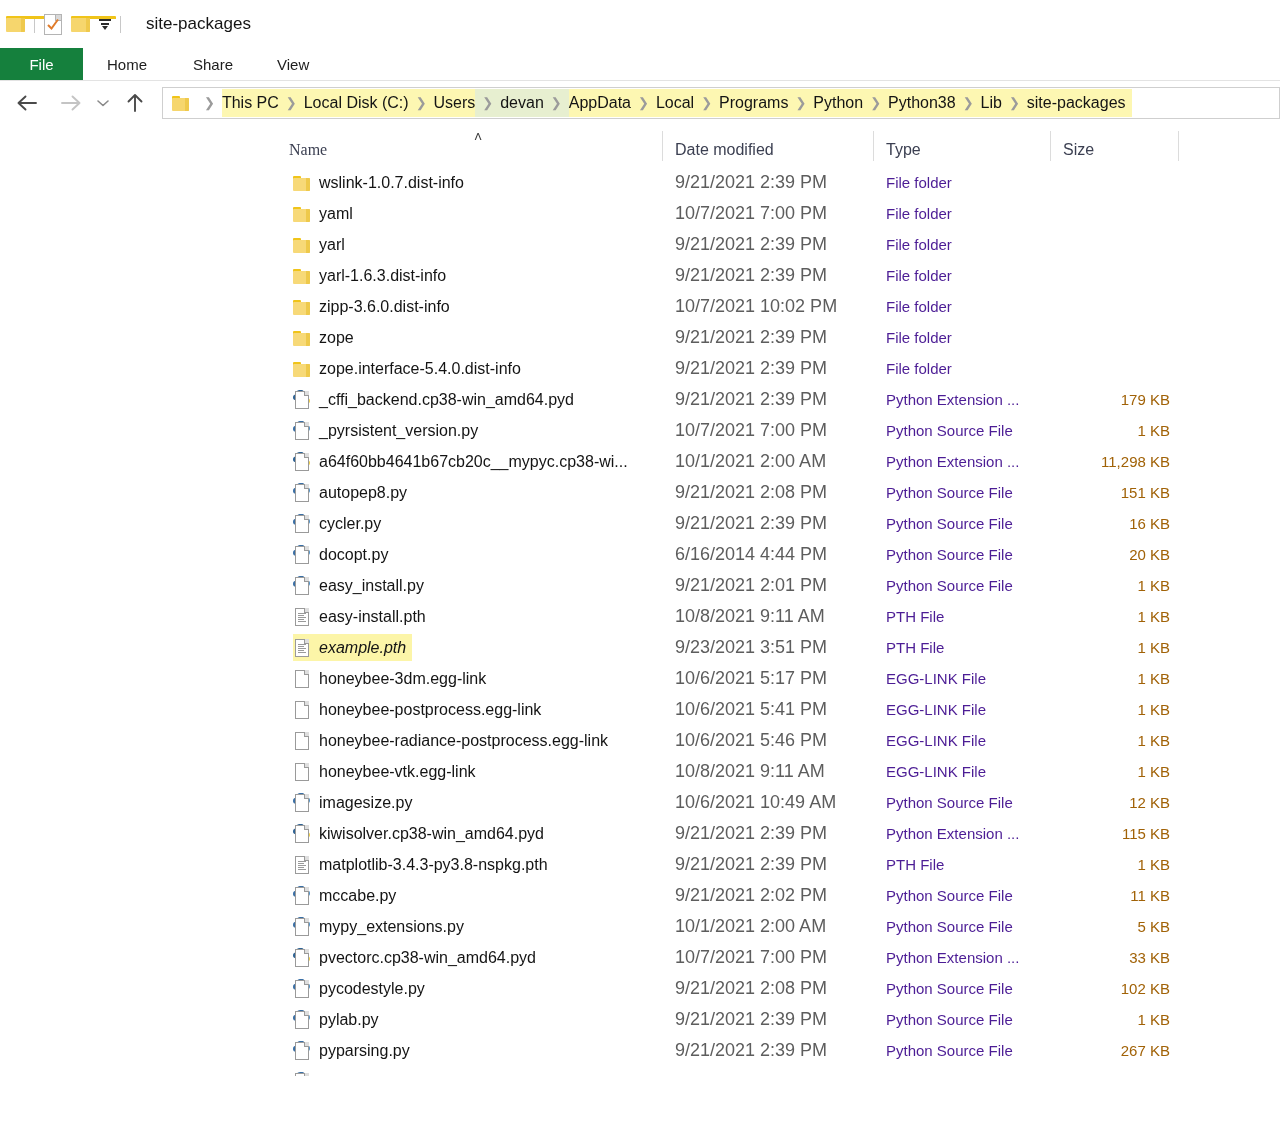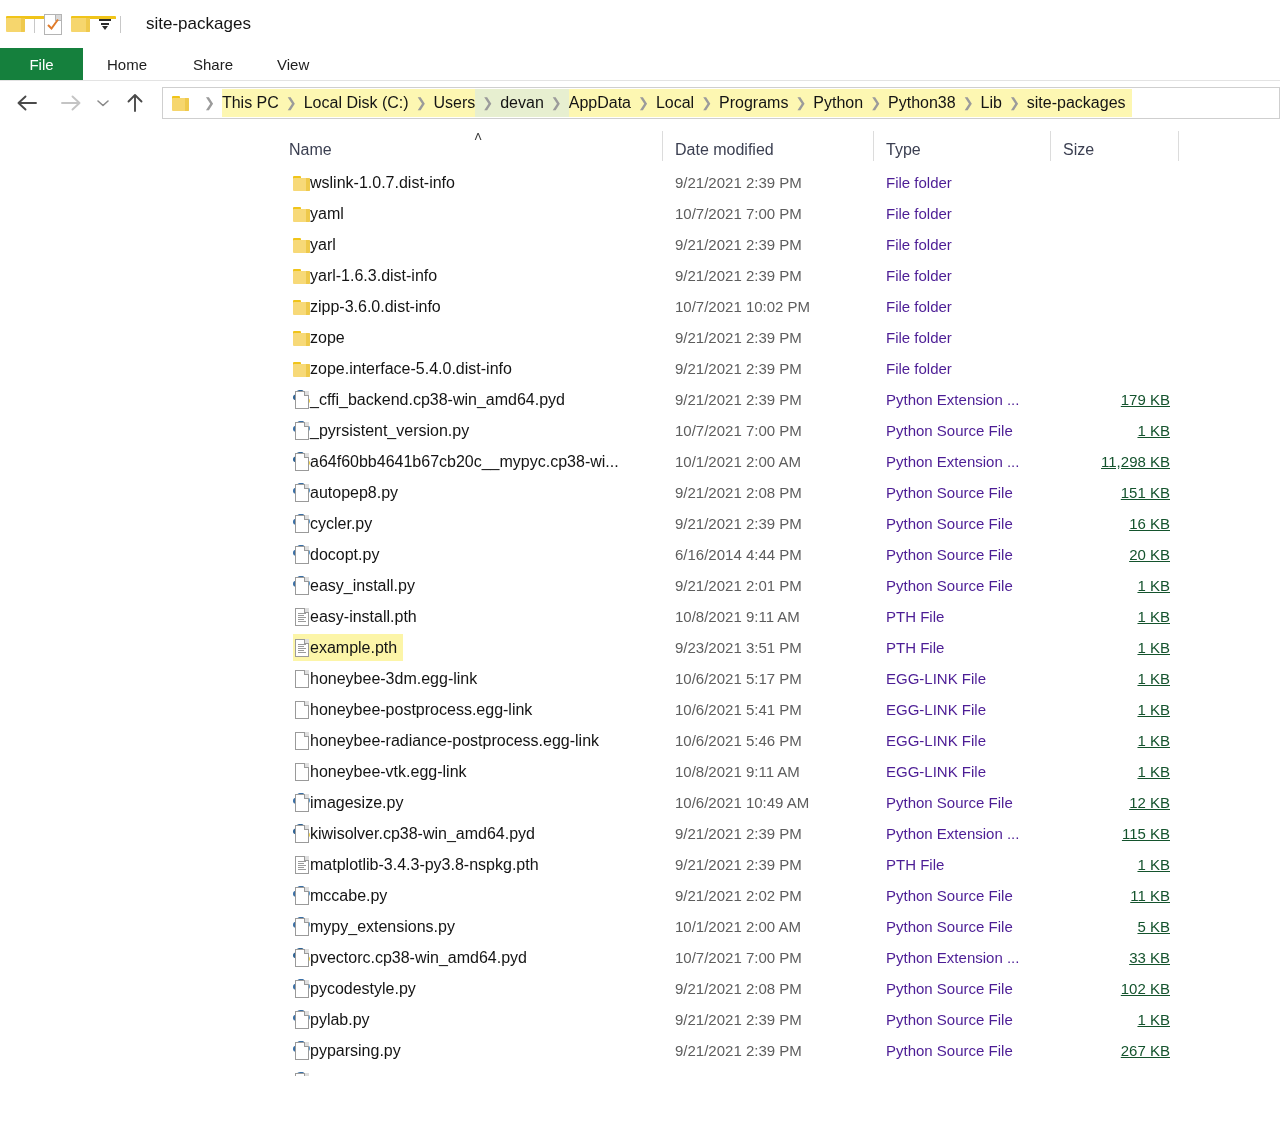--- a/index.html
+++ b/index.html
@@ -206,21 +206,21 @@
     font-size: 14px;
     color: #3a3a3a;
     line-height: 1;
   }
   .ch {
     position: absolute;
     font-size: 16px;
     color: #3b3f51;
     bottom: 8px;
   }
-  .ch-name { left: 4px; }
+  .ch-name { left: 4px; font-family: Liberation Serif, serif; }
   .ch-date { left: 390px; }
   .ch-type { left: 601px; }
   .ch-size { left: 778px; }
   .divider {
     position: absolute;
     top: 6px;
     width: 1px;
     height: 30px;
     background: #dcdcdc;
   }
@@ -242,50 +242,49 @@
   }
   .namecell {
     display:flex;
     align-items:center;
     position: absolute;
     left: 8px;
     top: 2px;
     height: 27px;
     padding-right: 6px;
   }
-  .namecell.selected { background: #fcf5a8; }
+  .namecell.selected { background: #fcf5a8; font-style: italic; }
   .nametext {
     font-size: 16px;
     color: #141414;
-    margin-left: 0;
+    margin-left: 9px;
     white-space: nowrap;
   }
   .datecell {
     position:absolute;
     left: 390px;
-    font-size: 15px;
+    font-size: 18px;
     color: #5d5d5d;
     white-space:nowrap;
   }
   .typecell {
     position:absolute;
     left: 601px;
     font-size: 15px;
     color: #4c1d95;
     white-space:nowrap;
   }
   .sizecell {
     position:absolute;
     left: 765px;
     width: 120px;
     text-align: right;
     font-size: 15px;
-    color: #14532d;
+    color: #a16207;
     white-space:nowrap;
-    text-decoration:underline;
   }
 
   
   .ico { width: 17px; height: 19px; position: relative; flex:0 0 auto; }
 
   
   .ico-folder .ft {
     position:absolute; left:0; top:3px;
     width:8px; height:3px; background:#f0c419; border-radius:1px 1px 0 0;
   }

